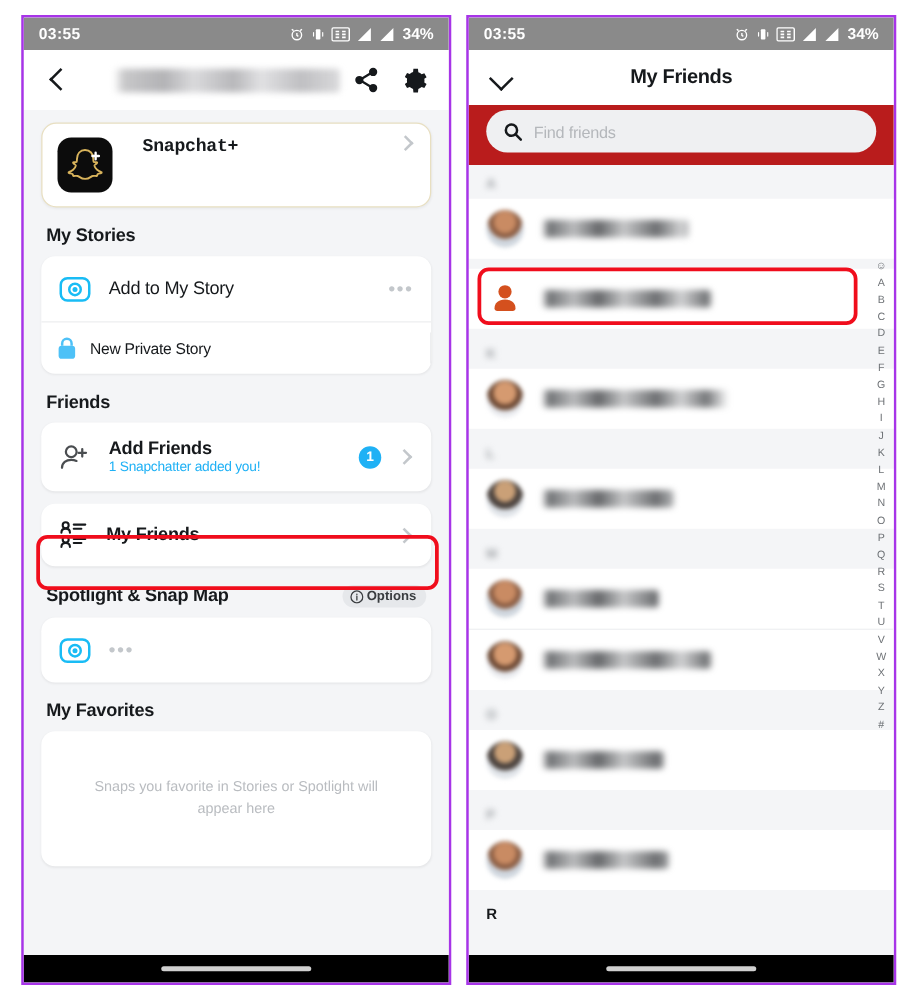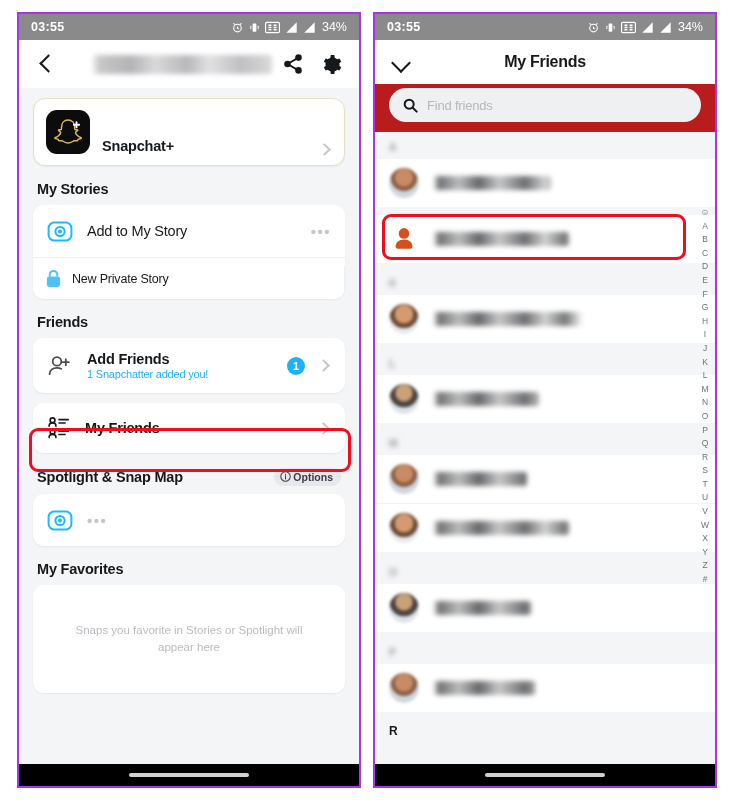--- a/index.html
+++ b/index.html
@@ -43,21 +43,21 @@
     flex: 0 0 auto;
   }
   .status-time { letter-spacing: .3px; }
   .status-right {
     margin-left: auto;
     display: flex;
     align-items: center;
     gap: 5px;
   }
   .sb-icon { display: block; }
-  .status-batt { font-size: 12.5px; font-weight: normal; margin-left: 1px; }
+  .status-batt { font-size: 12.5px; font-weight: bold; margin-left: 1px; }
 
   
   .lp-header {
     background: #ffffff;
     height: 48px;
     display: flex;
     align-items: center;
     padding: 0 16px;
     flex: 0 0 auto;
   }
@@ -104,23 +104,24 @@
     overflow: hidden;
   }
 
   .snapplus-card {
     margin-top: 10px;
     background: #ffffff;
     border: 1.4px solid #e8dfc1;
     border-radius: 12px;
     padding: 11px 12px;
     display: flex;
-    align-items: flex-end;
-    gap: 12px;
+    align-items: flex-start;
+    gap: 24px;
     box-shadow: 0 1px 2px rgba(0,0,0,.05);
+    font-family: Liberation Mono, monospace;
   }
   .sp-logo {
     width: 44px; height: 44px;
     background: #0c0c0c;
     border-radius: 11px;
     flex: 0 0 auto;
     position: relative;
   }
   .sp-text { flex: 1 1 auto; min-width: 0; }
   .sp-title {
@@ -154,21 +155,21 @@
     font-weight: bold;
     color: #16191c;
     letter-spacing: -.2px;
   }
   .options-pill {
     margin-left: auto;
     background: #e6e8eb;
     border-radius: 11px;
     padding: 3px 8px 3px 6px;
     display: flex;
-    align-items: flex-start;
+    align-items: center;
     gap: 2px;
     font-size: 10.5px;
     font-weight: bold;
     color: #3a3d40;
     cursor: pointer;
   }
 
   .card {
     background: #ffffff;
     border-radius: 11px;

